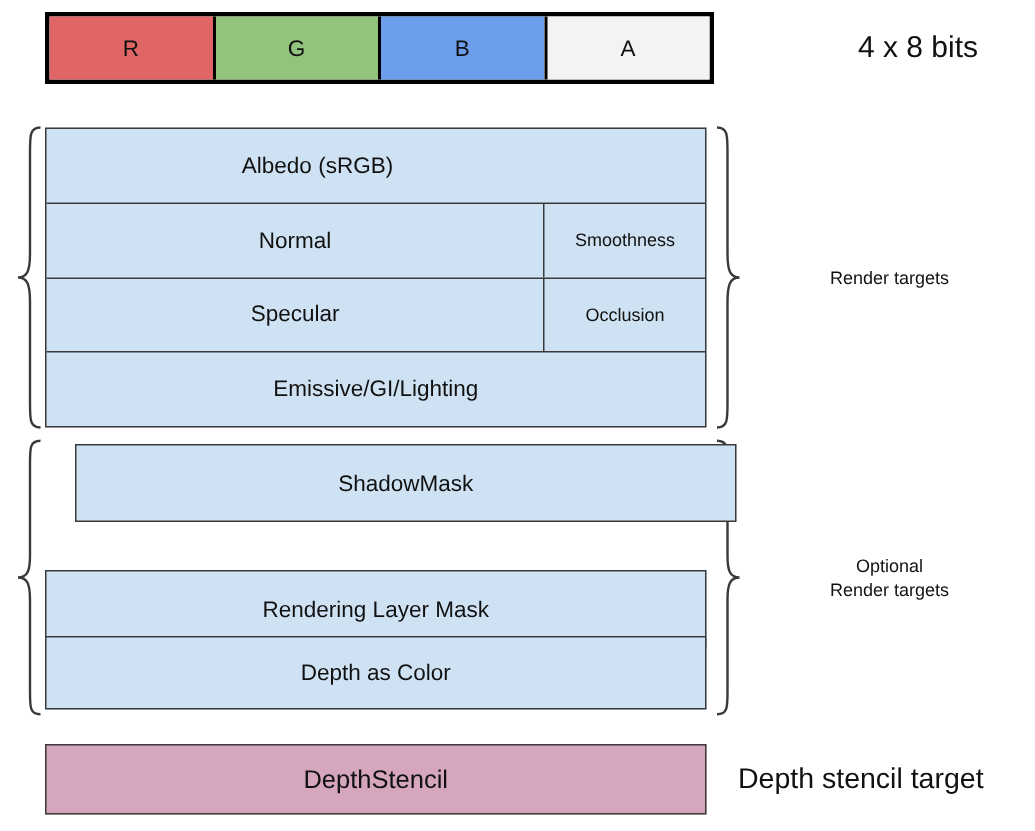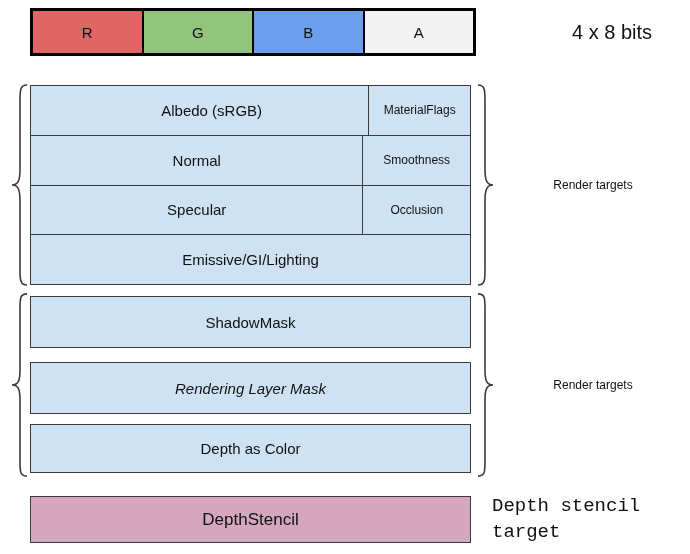--- a/index.html
+++ b/index.html
@@ -42,38 +42,38 @@
     flex:1;display:flex;align-items:center;justify-content:center;
     font-size:12px;border-left:1.2px solid var(--border,#3a3a3a);
   }
   .rt-row.full .rt-main{flex:1;text-align:right;}
   
   .opt-box{
     position:absolute;left:30px;width:441px;height:52px;box-sizing:border-box;
     background:var(--lightblue,#cfe2f3);border:1.5px solid var(--border,#3a3a3a);
     display:flex;align-items:center;justify-content:center;font-size:15px;
   }
-  .opt-1{top:296px;}
-  .opt-2{top:362px;font-style:italic;}
+  .opt-1{top:296px;margin-left:20px;}
+  .opt-2{top:380px;}
   .opt-3{top:424px;height:49px;}
   
   .ds-box{
     position:absolute;left:30px;top:496px;width:441px;height:47px;box-sizing:border-box;
     background:var(--pink,#d5a6bd);border:1.5px solid var(--border,#3a3a3a);
     display:flex;align-items:center;justify-content:center;font-size:17px;
   }
   
   .side-label{
     position:absolute;left:498px;width:190px;display:flex;flex-direction:column;
     align-items:center;justify-content:center;font-size:12px;line-height:1.35;
     text-align:center;
   }
   .lbl-rt{top:85px;height:200px;}
   .lbl-opt{top:294px;height:182px;}
-  .lbl-ds{top:496px;height:47px;font-size:19px;align-items:flex-start;text-align:left;left:492px;justify-content:center;font-family:Liberation Mono, monospace;}
+  .lbl-ds{top:496px;height:47px;font-size:19px;align-items:flex-start;text-align:left;left:492px;justify-content:center;}
   
   .brace{position:absolute;width:22px;}
   .brace svg{width:100%;height:100%;display:block;}
   .br1l{left:7px;top:83px;height:204px;}
   .br1r{left:476px;top:83px;height:204px;}
   .br2l{left:7px;top:292px;height:186px;}
   .br2r{left:476px;top:292px;height:186px;}
 </style>
 </head>
 <body>
@@ -95,21 +95,20 @@
   </div>
   <div class="brace br1r">
     <svg viewBox="0 0 22 100" preserveAspectRatio="none" aria-hidden="true">
       <path d="M2 1 C9 1 9 3.5 9 9 L9 42 C9 47.5 10.5 50 17 50 C10.5 50 9 52.5 9 58 L9 91 C9 96.5 9 99 2 99" fill="none" stroke="#3a3a3a" stroke-width="1.6" vector-effect="non-scaling-stroke"></path>
     </svg>
   </div>
 
   <div class="rt-table">
     <div class="rt-row">
       <div class="rt-main">Albedo (sRGB)</div>
-      <div class="rt-side">MaterialFlags</div>
     </div>
     <div class="rt-row">
       <div class="rt-main">Normal</div>
       <div class="rt-side">Smoothness</div>
     </div>
     <div class="rt-row">
       <div class="rt-main">Specular</div>
       <div class="rt-side">Occlusion</div>
     </div>
     <div class="rt-row full">
@@ -130,20 +129,21 @@
     <svg viewBox="0 0 22 100" preserveAspectRatio="none" aria-hidden="true">
       <path d="M2 1 C9 1 9 3.5 9 9 L9 42 C9 47.5 10.5 50 17 50 C10.5 50 9 52.5 9 58 L9 91 C9 96.5 9 99 2 99" fill="none" stroke="#3a3a3a" stroke-width="1.6" vector-effect="non-scaling-stroke"></path>
     </svg>
   </div>
 
   <div class="opt-box opt-1">ShadowMask</div>
   <div class="opt-box opt-2">Rendering Layer Mask</div>
   <div class="opt-box opt-3">Depth as Color</div>
 
   <div class="side-label lbl-opt">
+    <span>Optional</span>
     <span>Render targets</span>
   </div>
 
   <div class="ds-box">DepthStencil</div>
   <div class="side-label lbl-ds">
     <span>Depth stencil target</span>
   </div>
 
 </div>
 

